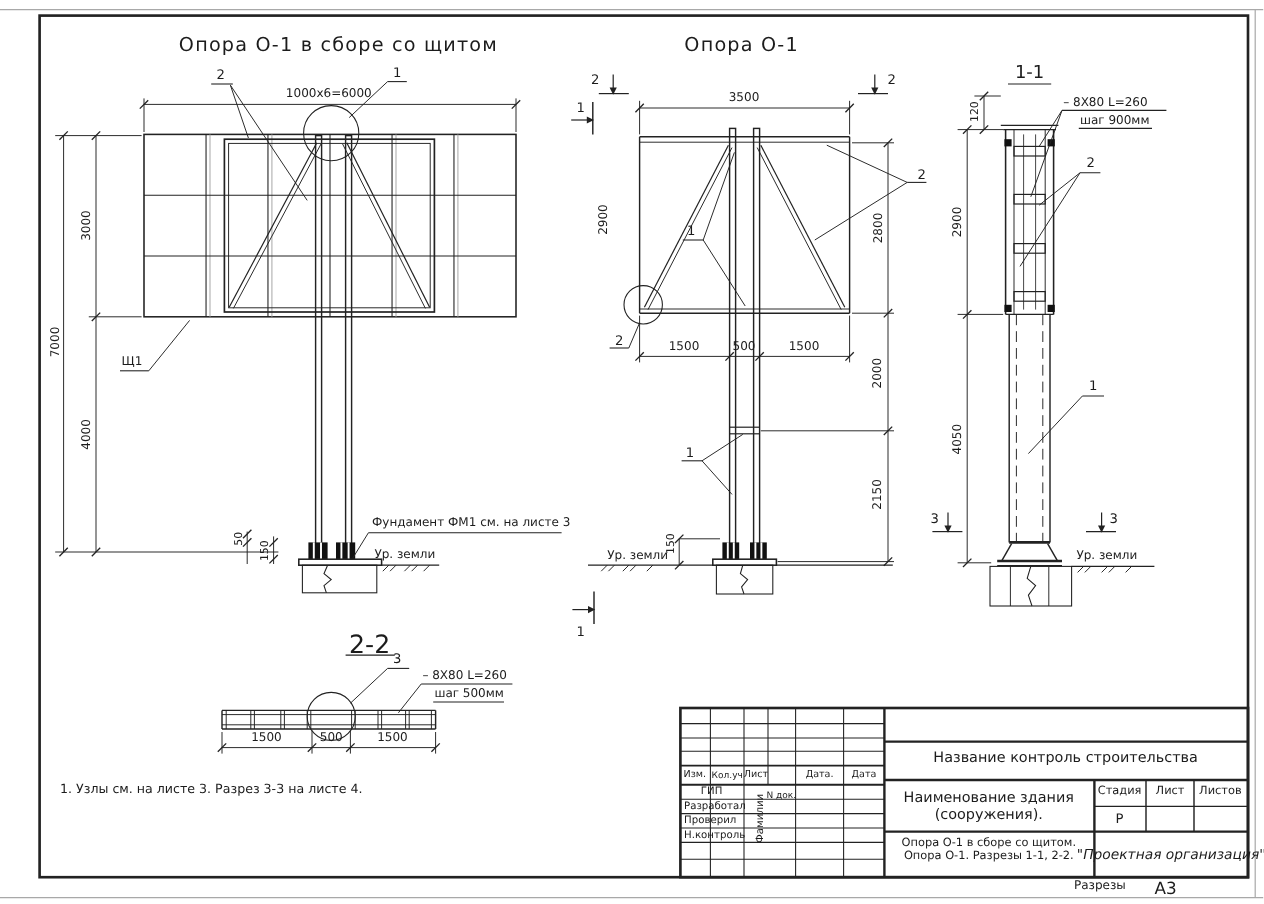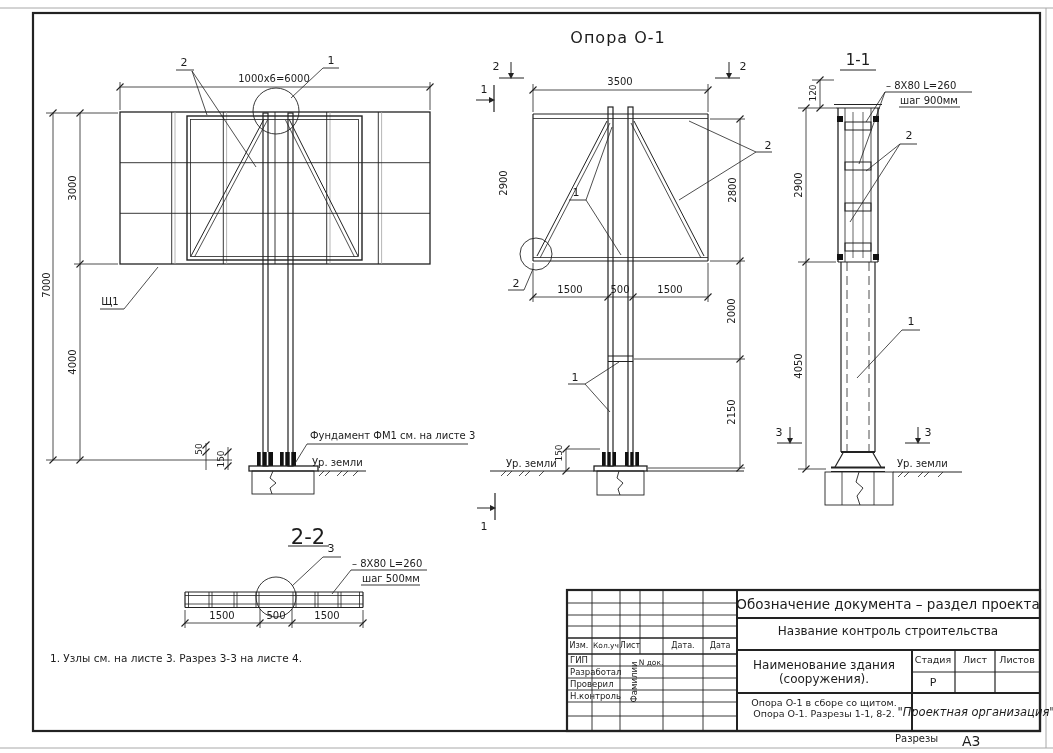--- a/index.html
+++ b/index.html
@@ -334,20 +334,21 @@
       <line x1="567" y1="654" x2="737" y2="654" stroke-width="1.6"></line>
       <line x1="567" y1="666" x2="737" y2="666" stroke-width="0.9"></line>
       <line x1="567" y1="678" x2="737" y2="678" stroke-width="0.9"></line>
       <line x1="567" y1="690" x2="737" y2="690" stroke-width="0.9"></line>
       <line x1="567" y1="702" x2="737" y2="702" stroke-width="0.9"></line>
       <line x1="567" y1="716" x2="737" y2="716" stroke-width="0.9"></line>
     </g>
   </g>
 </svg>
 
+<div class="t" style="left:282px;top:38px;font-size:16px;letter-spacing:1px">Опора О-1 в сборе со щитом</div>
 <div class="t" style="left:618px;top:38px;font-size:16px;letter-spacing:1px">Опора О-1</div>
 <div class="t" style="left:858px;top:61px;font-size:15px">1-1</div>
 <div class="t" style="left:308px;top:537px;font-size:21px">2-2</div>
 
 <div class="t" style="left:274px;top:79px;font-size:10px">1000х6=6000</div>
 <div class="t" style="left:184px;top:63px;font-size:11px">2</div>
 <div class="t" style="left:331px;top:61px;font-size:11px">1</div>
 <div class="t rot" style="left:73px;top:188px;font-size:10px">3000</div>
 <div class="t rot" style="left:47px;top:285px;font-size:10px">7000</div>
 <div class="t rot" style="left:73px;top:362px;font-size:10px">4000</div>
@@ -389,38 +390,37 @@
 
 <div class="t" style="left:331px;top:549px;font-size:11px">3</div>
 <div class="tl" style="left:352px;top:559px;font-size:10px">–  8Х80   L=260</div>
 <div class="tl" style="left:362px;top:574px;font-size:10px">шаг 500мм</div>
 <div class="t" style="left:222px;top:616px;font-size:10px">1500</div>
 <div class="t" style="left:276px;top:616px;font-size:10px">500</div>
 <div class="t" style="left:327px;top:616px;font-size:10px">1500</div>
 
 <div class="tl" style="left:50px;top:653px;font-size:10.5px">1. Узлы см. на листе 3. Разрез 3-3 на листе 4.</div>
 
-<div class="t" style="left:888px;top:604px;font-size:13.5px">Обозначение документа – раздел проекта</div>
 <div class="t" style="left:888px;top:631px;font-size:12px">Название контроль строительства</div>
 <div class="t" style="left:824px;top:665px;font-size:12px">Наименование здания</div>
 <div class="t" style="left:824px;top:679px;font-size:12px">(сооружения).</div>
 <div class="t" style="left:933px;top:660px;font-size:9.5px">Стадия</div>
 <div class="t" style="left:975px;top:660px;font-size:9.5px">Лист</div>
 <div class="t" style="left:1017px;top:660px;font-size:9.5px">Листов</div>
 <div class="t" style="left:933px;top:683px;font-size:11px">Р</div>
 <div class="t" style="left:824px;top:703px;font-size:9.5px">Опора О-1 в сборе со щитом.</div>
-<div class="t" style="left:824px;top:714px;font-size:9.5px">Опора О-1. Разрезы 1-1, 8-2.</div>
+<div class="t" style="left:824px;top:714px;font-size:9.5px">Опора О-1. Разрезы 1-1, 2-2.</div>
 <div class="t it" style="left:976px;top:712px;font-size:11.5px">"Проектная организация"</div>
 <div class="t" style="left:579px;top:646px;font-size:8px">Изм.</div>
 <div class="t" style="left:606px;top:646px;font-size:7.5px">Кол.уч</div>
 <div class="t" style="left:630px;top:646px;font-size:8px">Лист</div>
 <div class="t" style="left:651px;top:663px;font-size:7.5px">N док.</div>
 <div class="t" style="left:683px;top:646px;font-size:8px">Дата.</div>
 <div class="t" style="left:720px;top:646px;font-size:8px">Дата</div>
-<div class="tl" style="left:570px;top:656px;font-size:8.5px">ГИП</div>
+<div class="tl" style="left:584px;top:656px;font-size:8.5px">ГИП</div>
 <div class="tl" style="left:570px;top:668px;font-size:8.5px">Разработал</div>
 <div class="tl" style="left:570px;top:680px;font-size:8.5px">Проверил</div>
 <div class="tl" style="left:570px;top:692px;font-size:8.5px">Н.контроль</div>
 <div class="t rot" style="left:634px;top:682px;font-size:8.5px">Фамилии</div>
 
 <div class="tl" style="left:895px;top:734px;font-size:10px">Разрезы</div>
 <div class="tl" style="left:962px;top:734px;font-size:14px">А3</div>
 
 </div>
 

